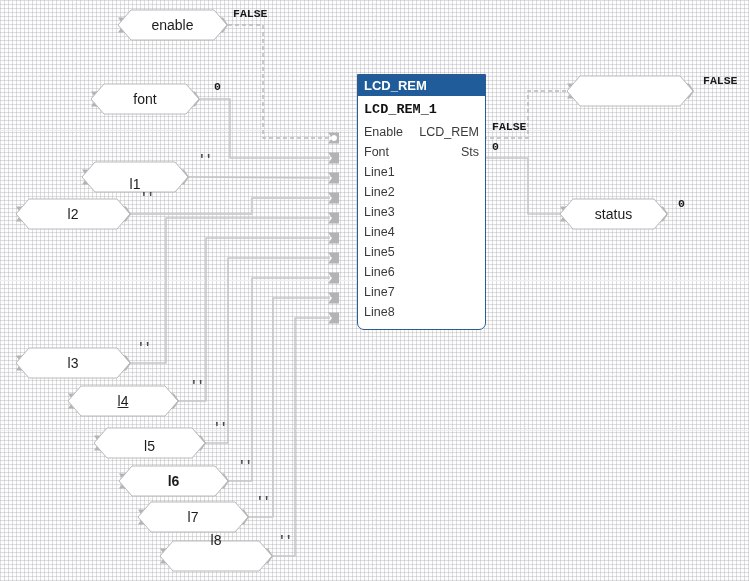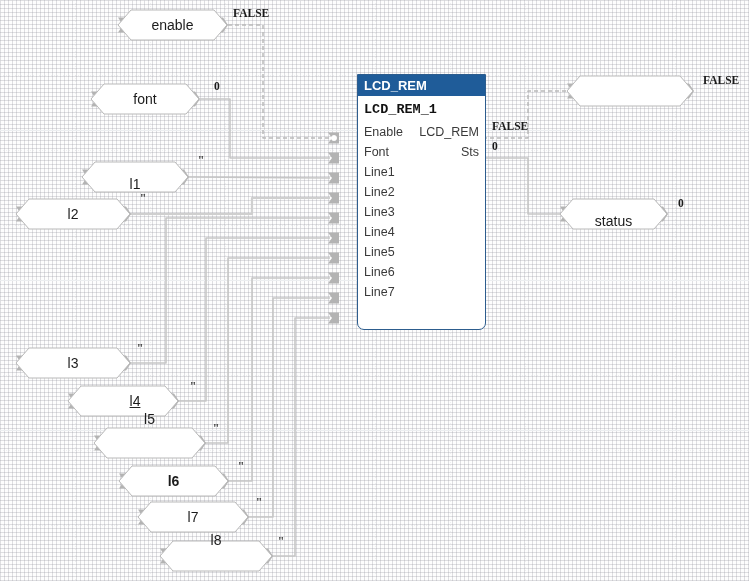--- a/index.html
+++ b/index.html
@@ -48,21 +48,21 @@
     font-size: 14px;
     color: #1c1c1c;
     font-family: "Liberation Sans", sans-serif;
     white-space: nowrap;
   }
   .pin-val {
     position: absolute;
     font-size: 11.5px;
     font-weight: bold;
     color: #1a1a1a;
-    font-family: Liberation Serif, serif;
+    font-family: Liberation Mono, monospace;
     white-space: nowrap;
   }
   .pin-val.small-quote {
     font-size: 13px;
     font-weight: bold;
     color: #4a4a4a;
     letter-spacing: -1px;
   }
 
   
@@ -293,37 +293,37 @@
   </div>
   <div class="var-box" style="left:82px; top:152px; width:106px;margin-top:17px;">
     <span class="var-label">l1</span>
   </div>
   <div class="var-box" style="left:16px; top:199px; width:114px;">
     <span class="var-label">l2</span>
   </div>
   <div class="var-box" style="left:16px; top:348px; width:114px;">
     <span class="var-label">l3</span>
   </div>
-  <div class="var-box" style="left:80px; top:386px; width:110px;text-decoration:underline;">
+  <div class="var-box" style="left:68px; top:386px; width:110px;text-decoration:underline;">
     <span class="var-label">l4</span>
   </div>
-  <div class="var-box" style="left:94px; top:404px; width:111px;text-align:center;">
+  <div class="var-box" style="left:94px; top:431px; width:111px;text-align:center;">
     <span class="var-label">l5</span>
   </div>
   <div class="var-box" style="left:119px; top:466px; width:109px;font-weight:bold;">
     <span class="var-label">l6</span>
   </div>
   <div class="var-box" style="left:138px; top:502px; width:110px;">
     <span class="var-label">l7</span>
   </div>
   <div class="var-box" style="left:160px; top:525px; width:112px;text-align:right;">
     <span class="var-label">l8</span>
   </div>
 
-  <div class="var-box" style="left:560px; top:199px; width:107px;align-items:flex-end;">
+  <div class="var-box" style="left:560px; top:199px; width:107px;">
     <span class="var-label">status</span>
   </div>
 
   <span class="pin-val" style="left:233px; top:7px;">FALSE</span>
   <span class="pin-val" style="left:214px; top:80px;">0</span>
 
   <span class="pin-val small-quote" style="left:198px; top:152px;">''</span>
   <span class="pin-val small-quote" style="left:140px; top:190px;">''</span>
   <span class="pin-val small-quote" style="left:137px; top:340px;">''</span>
   <span class="pin-val small-quote" style="left:190px; top:378px;">''</span>
@@ -363,15 +363,18 @@
     </div>
     <div class="fb-row">
       <span class="fb-in-name">Line5</span>
     </div>
     <div class="fb-row">
       <span class="fb-in-name">Line6</span>
     </div>
     <div class="fb-row">
       <span class="fb-in-name">Line7</span>
     </div>
+    <div class="fb-row">
+      <span class="fb-in-name">Line8</span>
+    </div>
   </div>
 
 </div>
 
 </body></html>

